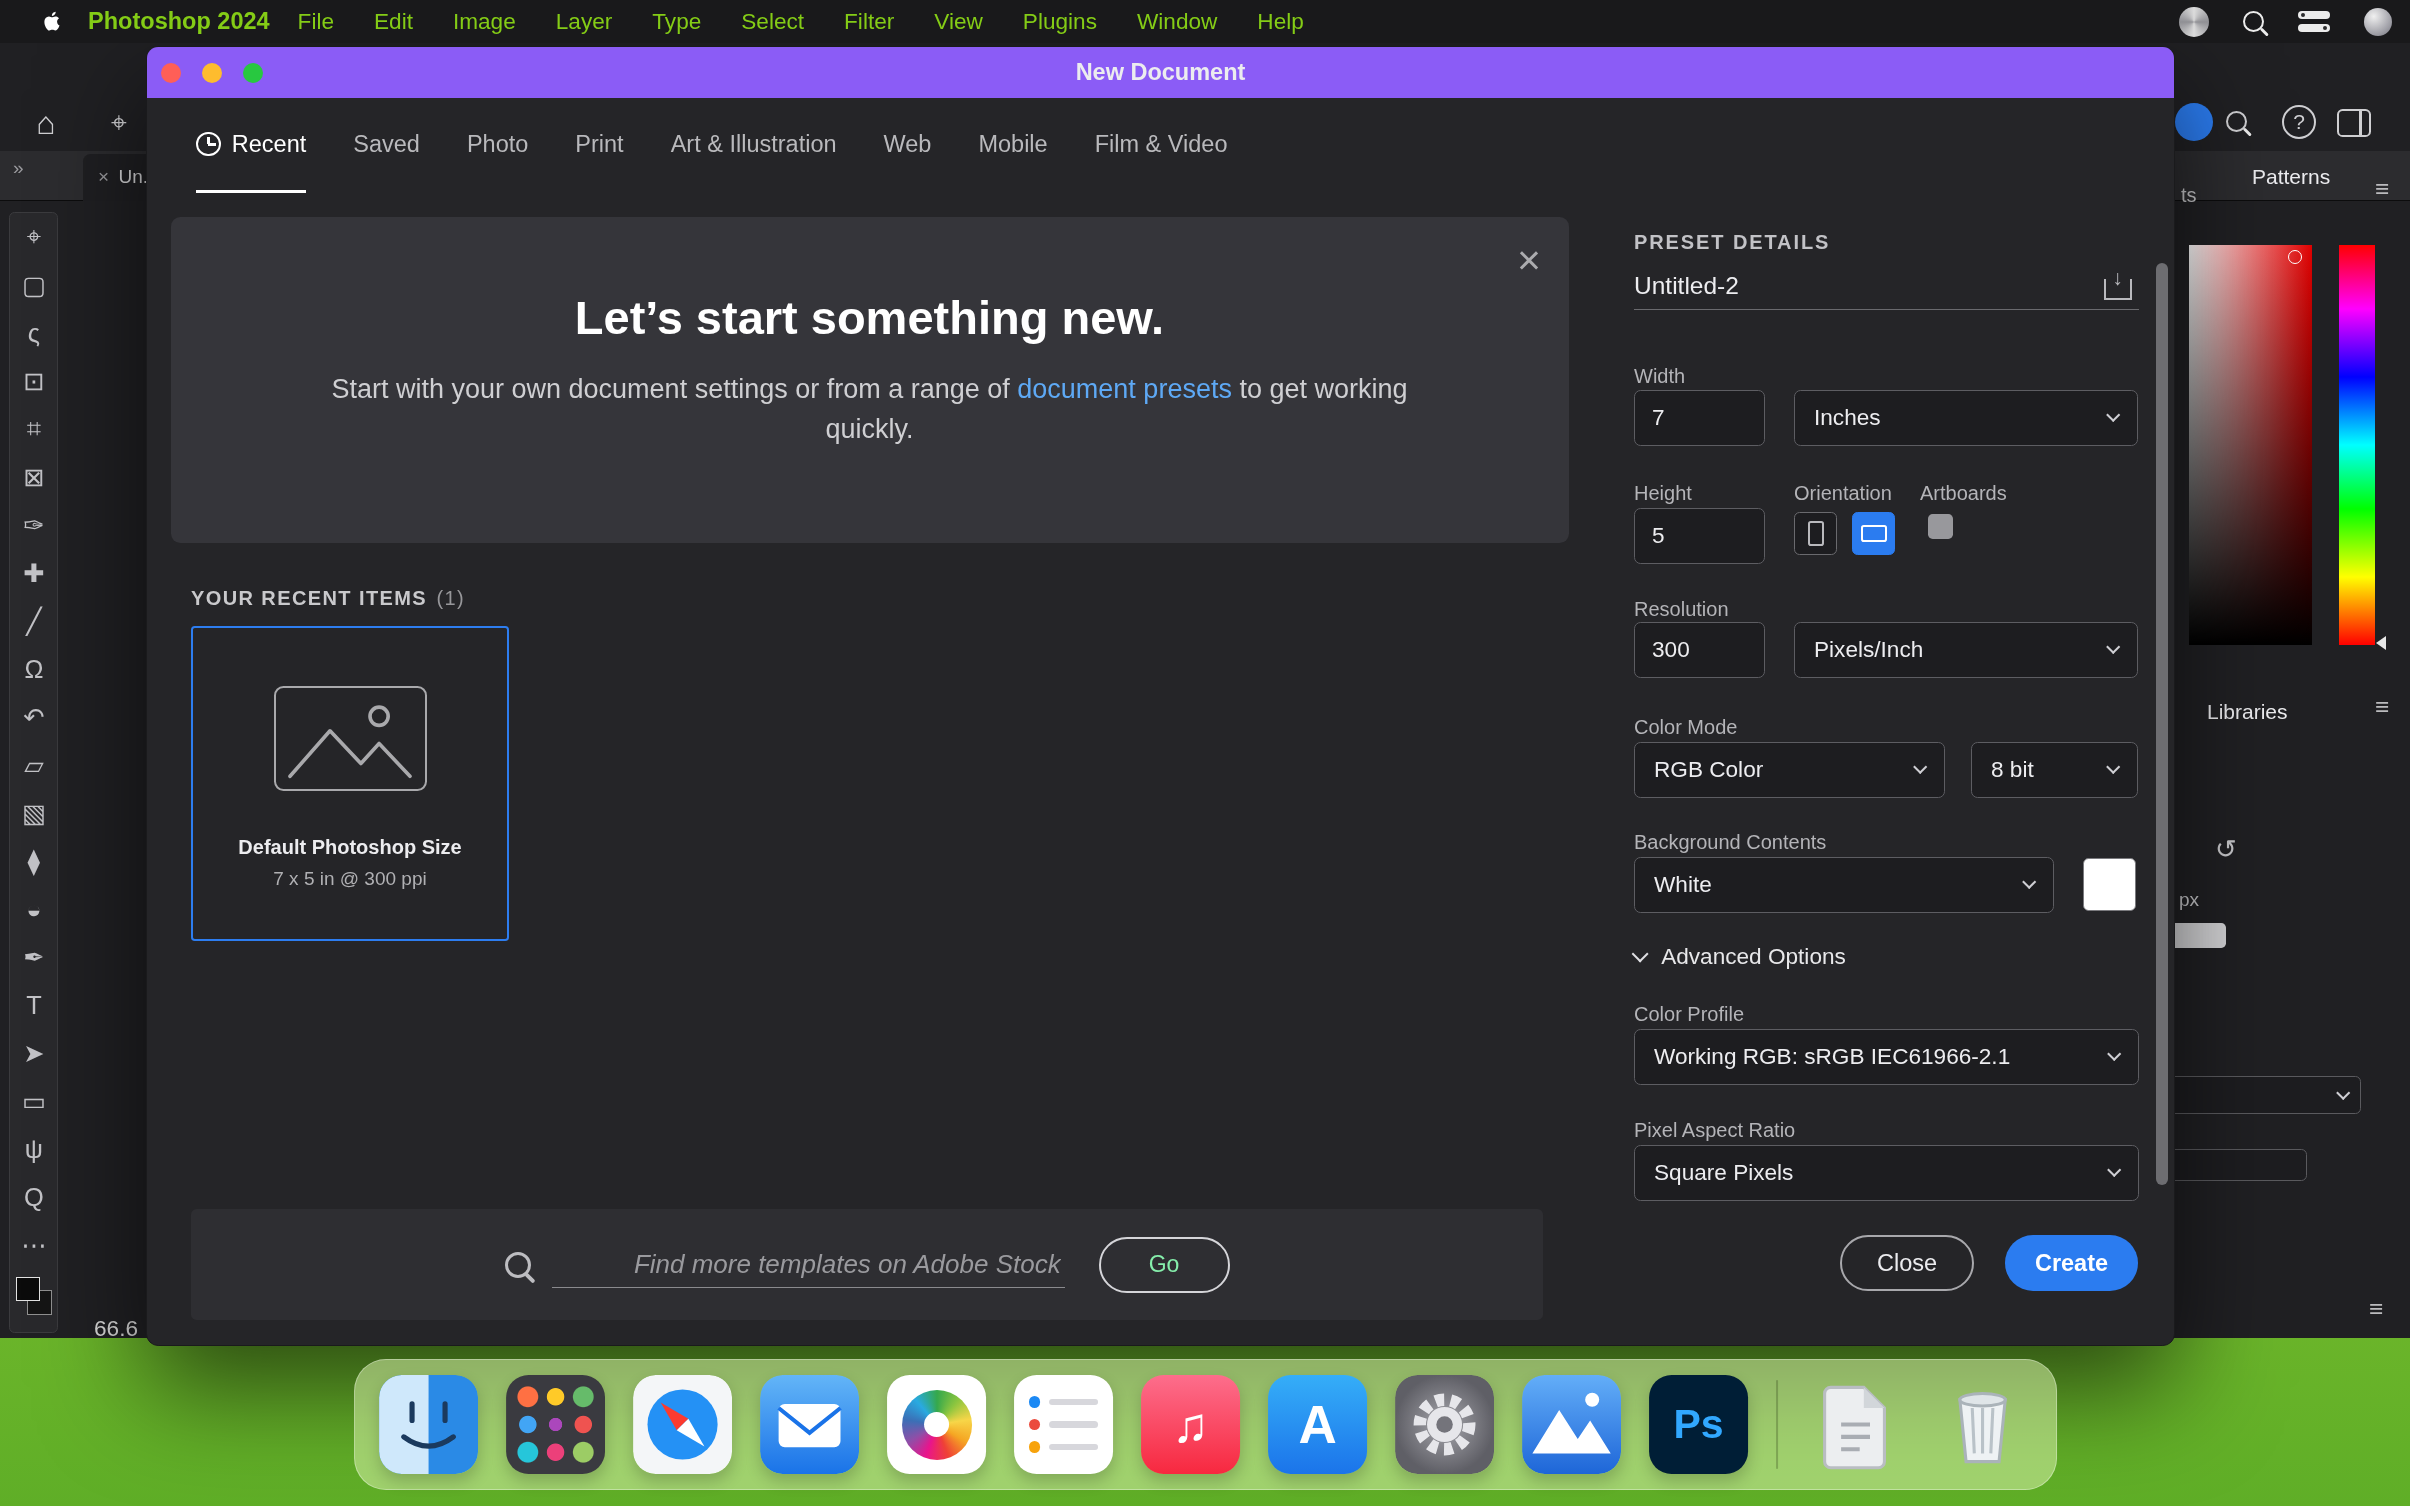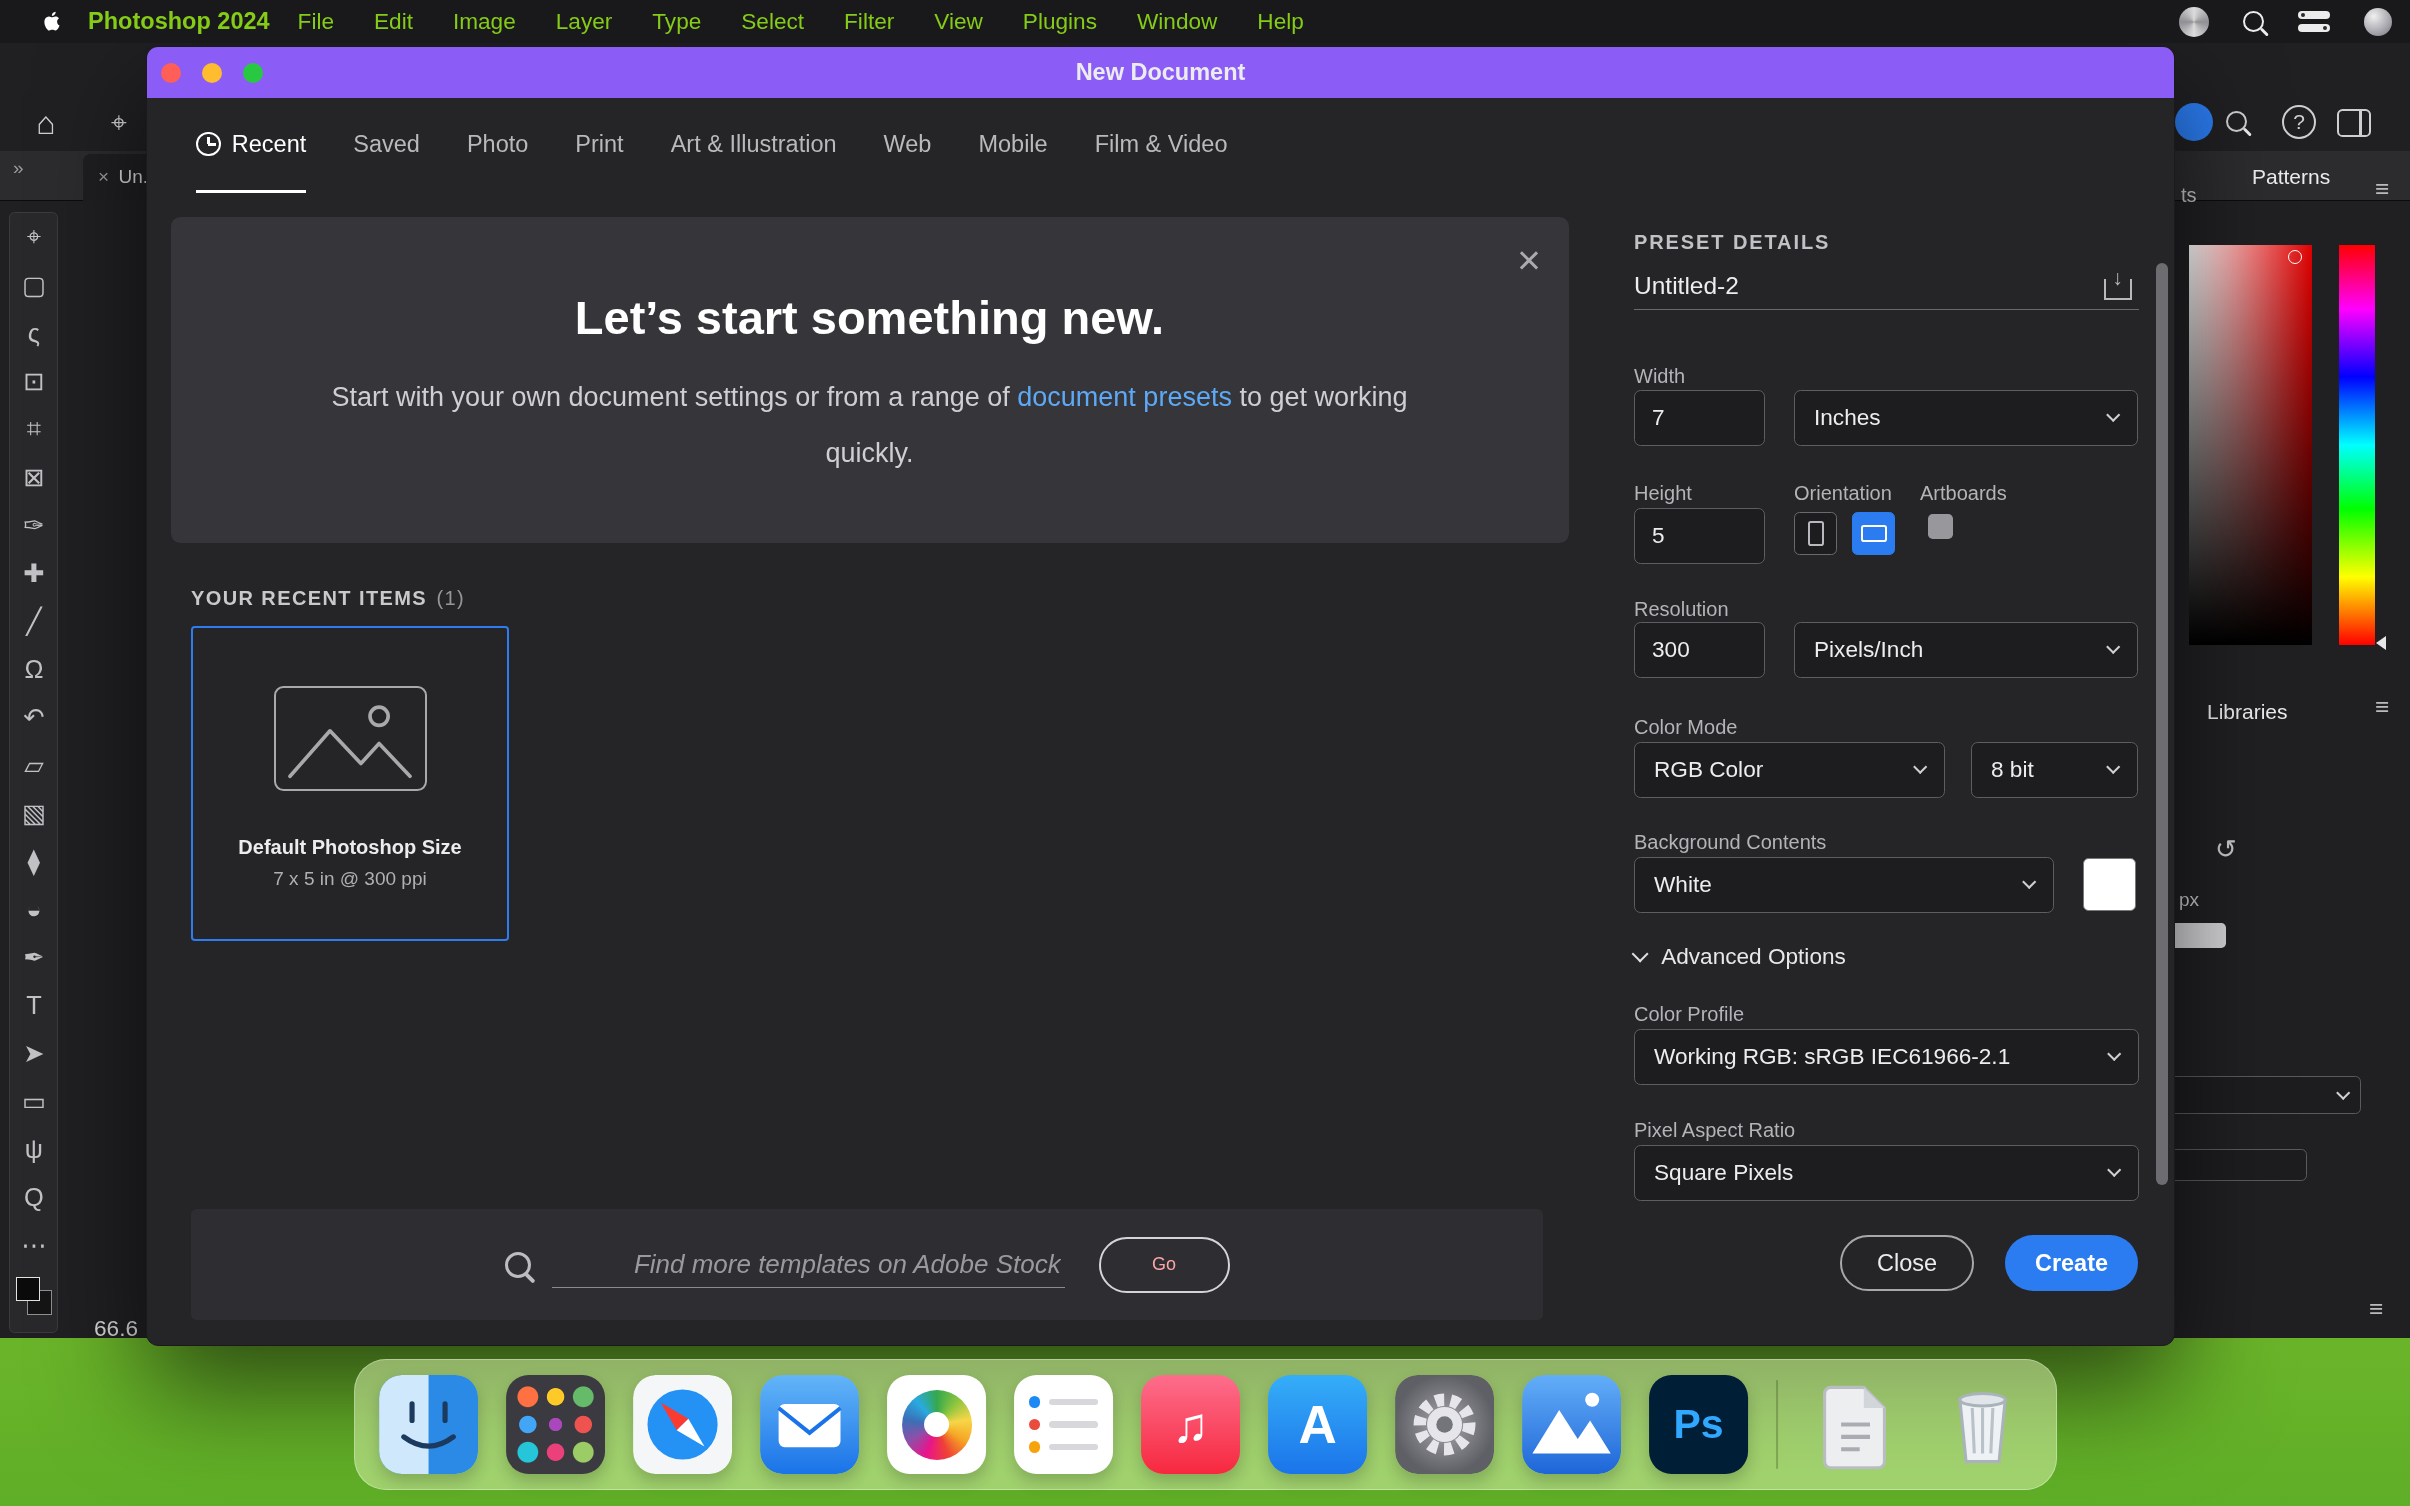--- a/index.html
+++ b/index.html
@@ -66,36 +66,36 @@
   .tab{display:flex;align-items:center;gap:11.3px;height:100%;font-size:23.5px;color:#b9b9bc;border-bottom:3.8px solid transparent;}
   .tab.active{color:#fff;border-bottom-color:#fff;}
   .clock-icon{display:none;width:24.5px;height:24.5px;border:2.4px solid currentColor;border-radius:50%;position:relative;}
   .tab.has-icon .clock-icon{display:inline-block;}
   .clock-icon::before{content:'';position:absolute;left:50%;top:2.8px;width:2.4px;height:7.5px;background:currentColor;margin-left:-0.9px;}
   .clock-icon::after{content:'';position:absolute;left:50%;top:50%;width:7.5px;height:2.4px;background:currentColor;margin-top:-0.9px;}
   .dialog-body{position:absolute;top:146px;left:0;right:0;bottom:0;}
   .content-left{position:absolute;left:0;top:0;bottom:0;width:1450px;}
   .hero{position:absolute;left:23.5px;top:23.5px;width:1398px;height:326px;background:#35353a;border-radius:9.4px;text-align:center;}
   .hero-title{margin-top:73px;font-size:47px;font-weight:600;color:#fff;}
-  .hero-sub{margin:24.5px auto 0;max-width:1111px;font-size:27px;line-height:56px;color:#cfcfd2;}
+  .hero-sub{margin:24.5px auto 0;max-width:1111px;font-size:27px;line-height:40px;color:#cfcfd2;}
   .hero-link{color:#5ea9f5;}
   .hero-close{position:absolute;left:1370px;top:47px;font-size:41px;color:#ababae;line-height:1;}
   .recent-label{position:absolute;left:44px;top:394px;font-size:20px;letter-spacing:1.4px;color:#c9c9cc;font-weight:700;}
   .recent-count{color:#97979a;font-weight:400;margin-left:9.4px;}
   .cards{position:absolute;left:44px;top:433px;display:flex;gap:28px;}
   .recent-card{width:318px;height:315px;border:2.8px solid #2d7df0;border-radius:3.8px;text-align:center;}
   .thumb{margin:58px auto 0;width:153px;height:105px;border:2.8px solid #a9a9ac;border-radius:9.4px;display:flex;align-items:center;justify-content:center;}
   .card-title{margin-top:45px;font-size:20px;font-weight:700;color:#ececef;}
   .card-sub{margin-top:8.5px;font-size:19px;color:#b0b0b3;}
   .stock-bar{position:absolute;left:44px;top:1016px;width:1352px;height:111px;background:#2e2e32;border-radius:5.6px;display:flex;align-items:center;justify-content:center;gap:21px;}
   .stock-mag{width:26px;height:26px;border:3.3px solid #bdbdc1;border-radius:50%;position:relative;}
   .stock-mag::after{content:'';position:absolute;width:3.8px;height:12.2px;background:#bdbdc1;right:-4.7px;bottom:-9.4px;transform:rotate(-45deg);border-radius:1.9px;}
   .stock-input{width:513px;background:transparent;border:none;border-bottom:1.9px solid #8a8a8e;color:#aeaeb2;font-size:26px;padding:7.5px 3.8px;outline:none;font-family:"Liberation Sans",sans-serif;text-align:right;}
   .stock-input::placeholder{color:#9a9a9e;font-style:italic;}
-  .go-btn{width:131px;height:56px;border:2.4px solid #d5d5d9;border-radius:34px;background:transparent;color:#fca5a5;font-size:18px;margin-left:13px;display:flex;align-items:center;justify-content:center;}
+  .go-btn{width:131px;height:56px;border:2.4px solid #d5d5d9;border-radius:34px;background:transparent;color:#86efac;font-size:23px;margin-left:13px;display:flex;align-items:center;justify-content:center;}
   .dlg-scrollbar{position:absolute;right:5.6px;top:216px;width:12.2px;height:922px;background:#6d6d71;border-radius:6.6px;z-index:5;}
 
   
   .preset-panel{position:absolute;left:1450px;top:0;bottom:0;width:579px;}
   .pp{position:absolute;}
   .pd-heading{left:37px;top:38px;font-size:20px;letter-spacing:1.9px;color:#c2c2c6;font-weight:700;}
   .name-row{left:37px;top:79px;width:505px;display:flex;align-items:flex-end;border-bottom:1.9px solid #6a6a6e;padding-bottom:9.4px;}
   .name-input{flex:1;background:transparent;border:none;outline:none;color:#ededf0;font-size:24.5px;font-family:"Liberation Sans",sans-serif;}
   .dl-icon{width:28px;height:21px;border:2.8px solid #b9b9bd;border-top:none;position:relative;margin-right:7.5px;}
   .dl-arrow{position:absolute;top:-13px;left:50%;transform:translateX(-50%);font-size:21px;color:#b9b9bd;}

